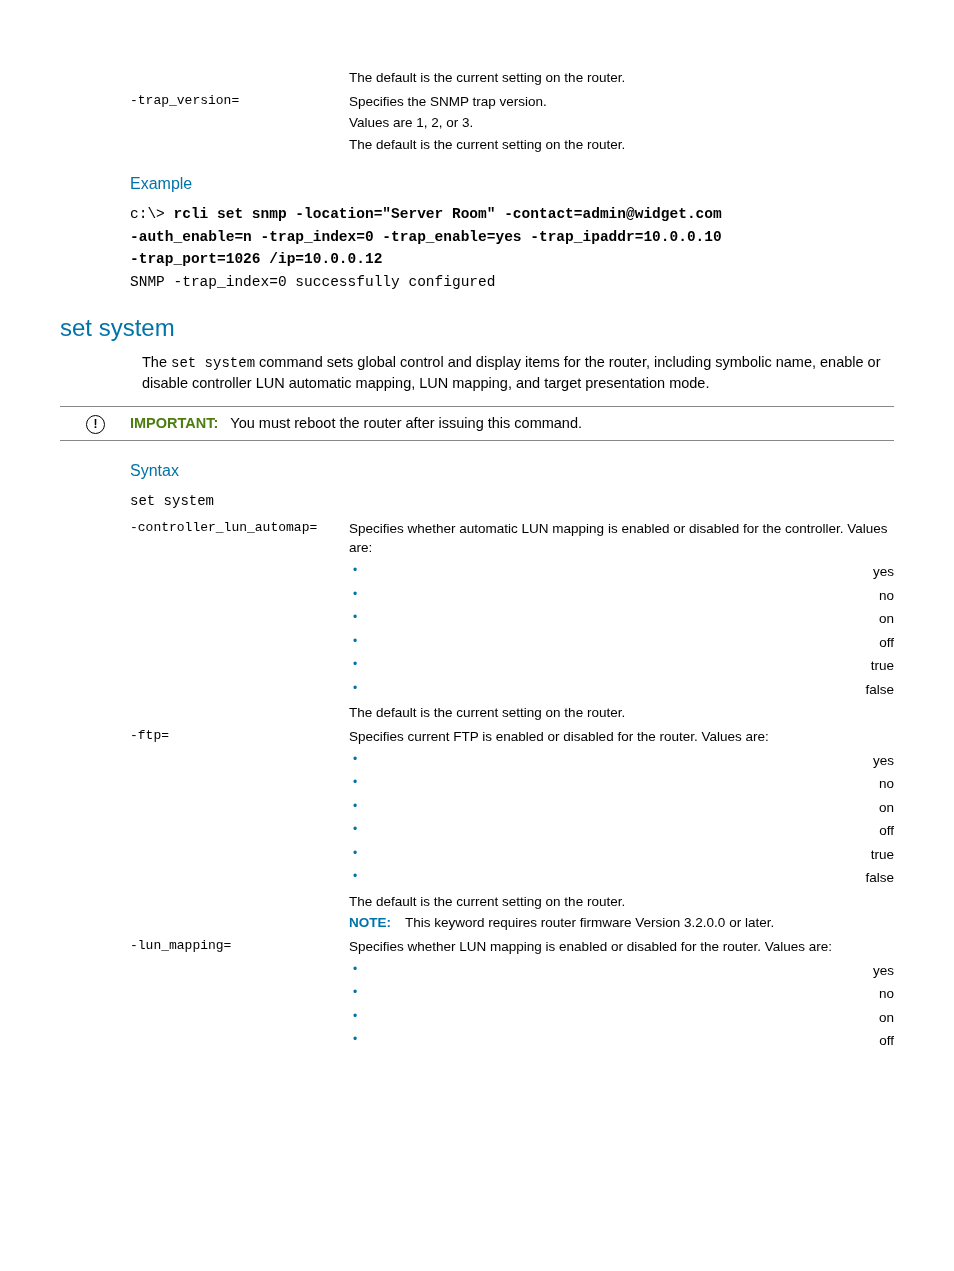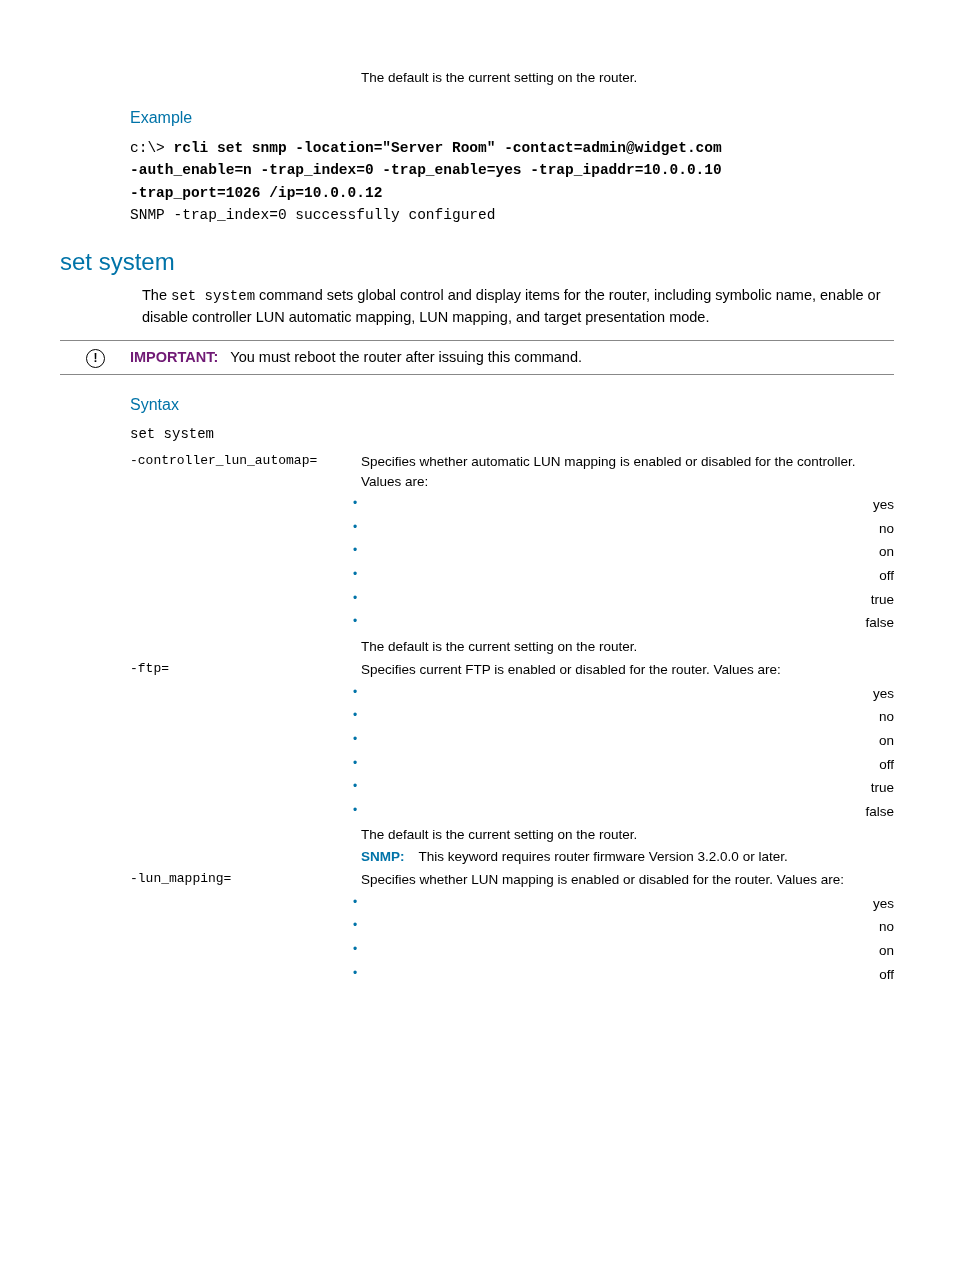--- a/index.html
+++ b/index.html
@@ -42,21 +42,21 @@
     width: 215px;
     font-family: "Courier New", monospace;
     font-size: 13px;
     padding-top: 2px;
   }
   .keyword-cell-right {
     display: table-cell;
     vertical-align: top;
     font-size: 13.5px;
   }
-  .keyword-cell-right p { margin: 2px 16px; }
+  .keyword-cell-right p { margin: 2px 4px; }
   ul.bullets {
     list-style: none;
     padding: 0;
     margin: 4px 0;
   }
   ul.bullets li {
     position: relative;
     padding-left: 24px;
     margin: 4px 0;
     text-align: right;
@@ -94,21 +94,21 @@
     justify-content: flex-start;
     padding-left: 26px;
     padding-top: 2px;
   }
   .important-text-col {
     flex: 1;
     font-size: 14.5px;
   }
   .important-label {
     font-weight: bold;
-    color: #701a75;
+    color: #4d7c0f;
     margin-right: 12px;
   }
   .note-label {
     font-weight: bold;
     color: #0073a8;
     margin-right: 14px;
   }
   .page-root { position: relative; min-height: 1271px; box-sizing: border-box; }
   .icon-circle {
     width: 17px; height: 17px; border: 1.5px solid #000; border-radius: 50%;
@@ -119,20 +119,28 @@
 </style>
 </head>
 <body>
 <div class="page-root">
 
 <div class="indent-main">
   <div class="keyword-table">
     <div class="keyword-row">
       <div class="keyword-cell-left"></div>
       <div class="keyword-cell-right">
+        <p>The default is the current setting on the router.</p>
+      </div>
+    </div>
+    <div class="keyword-row">
+      <div class="keyword-cell-left">-trap_version=</div>
+      <div class="keyword-cell-right">
+        <p>Specifies the SNMP trap version.</p>
+        <p>Values are 1, 2, or 3.</p>
         <p>The default is the current setting on the router.</p>
       </div>
     </div>
   </div>
 </div>
 
 <div class="indent-main">
   <div class="section-heading-2">Example</div>
   <div class="example-block"><span>c:\&gt; </span><span class="bold">rcli set snmp -location="Server Room" -contact=admin@widget.com</span>
 <span class="bold">-auth_enable=n -trap_index=0 -trap_enable=yes -trap_ipaddr=10.0.0.10</span>
@@ -186,21 +194,21 @@
         <p>Specifies current FTP is enabled or disabled for the router. Values are:</p>
         <ul class="bullets">
           <li>yes</li>
           <li>no</li>
           <li>on</li>
           <li>off</li>
           <li>true</li>
           <li>false</li>
         </ul>
         <p>The default is the current setting on the router.</p>
-        <p><span class="note-label">SNMP:</span><span>This keyword requires router firmware Version 3.2.0.0 or later.</span></p>
+        <p><span class="note-label">NOTE:</span><span>This keyword requires router firmware Version 3.2.0.0 or later.</span></p>
       </div>
     </div>
 
     <div class="keyword-row">
       <div class="keyword-cell-left">-lun_mapping=</div>
       <div class="keyword-cell-right">
         <p>Specifies whether LUN mapping is enabled or disabled for the router. Values are:</p>
         <ul class="bullets">
           <li>yes</li>
           <li>no</li>

